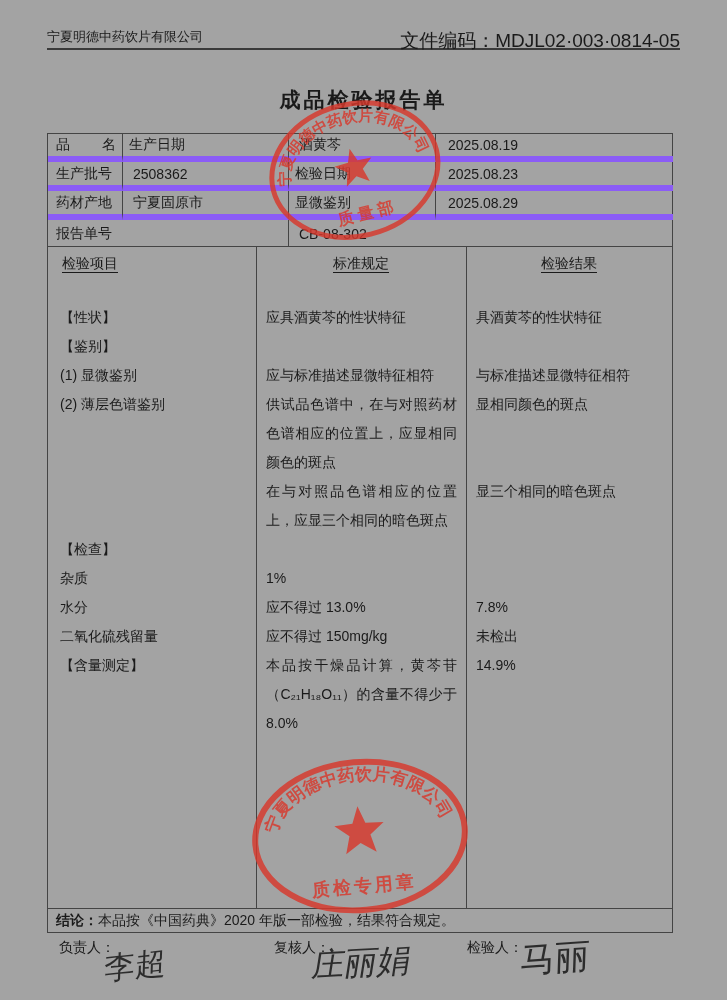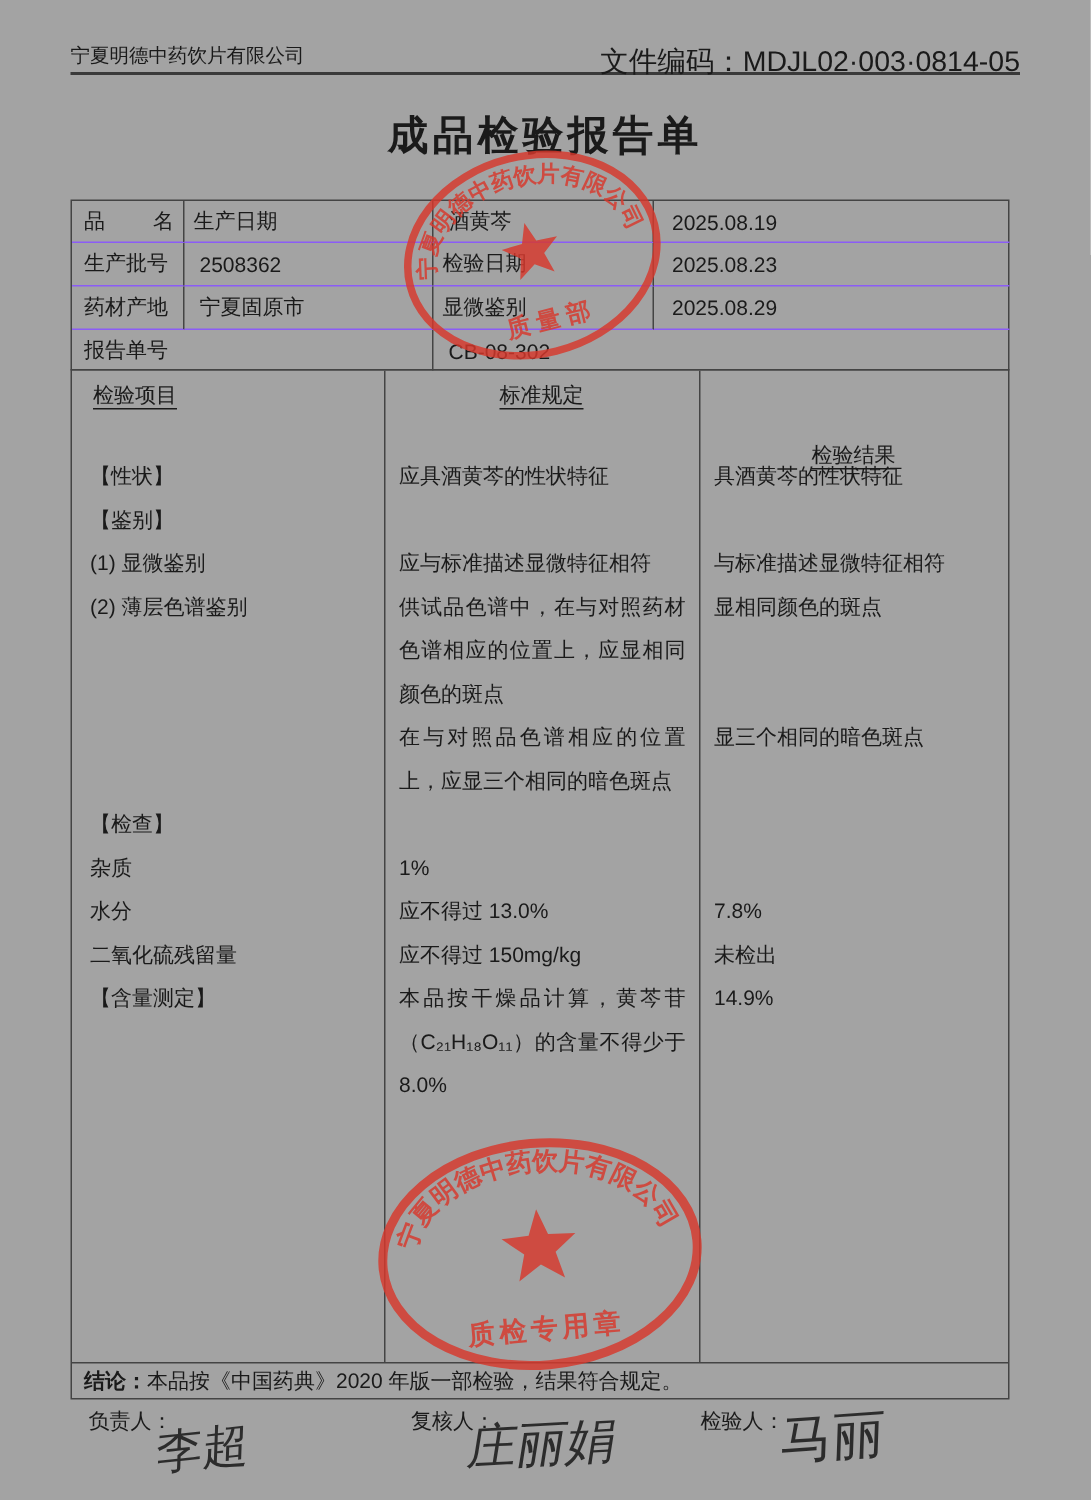--- a/index.html
+++ b/index.html
@@ -7,46 +7,46 @@
   .page {
     position:relative; width:727px; height:1000px; background:#a3a3a3;
     margin:0 auto; overflow:hidden; color:#1a1a1a;
   }
   
   .hdr { position:absolute; left:47px; top:28px; width:633px; height:22px;
          border-bottom:2px solid #3a3a3a; display:flex; justify-content:space-between; }
   .hdr .co { font-size:13px; }
   .hdr .code { font-size:19px; }
   
-  .title { position:absolute; left:0; top:72px; width:727px; text-align:center;
-           font-size:27px; font-weight:bold; letter-spacing:3px; }
+  .title { position:absolute; left:0; top:86px; width:727px; text-align:center;
+           font-size:21px; font-weight:bold; letter-spacing:3px; }
   
   .info { position:absolute; left:47px; top:133px; width:626px; height:114px;
           display:grid; grid-template-columns:75px 166px 147px 237px;
           grid-template-rows:28px 29px 29px 27px;
           border:1px solid #444; font-size:14px; }
-  .info .cell { border-right:1px solid #444; border-bottom:1px solid #8b5cf6;
+  .info .cell { border-right:1px solid #444; border-bottom:6px solid #8b5cf6;
                 display:flex; align-items:center; padding-left:8px; }
   .info .cell.noR { border-right:none; }
   .info .cell.noB { border-bottom:none; }
   .info .cell.val { padding-left:10px; }
   .info .cell.rlbl { padding-left:6px; }
   .info .cell.date { padding-left:12px; }
   .info .cell.span2 { grid-column:span 2; }
   .spread { display:block; width:60px; text-align-last:justify; text-justify:inter-character; }
   
   .itable { position:absolute; left:47px; top:246px; width:626px; height:687px;
             border:1px solid #444; font-size:14px; }
   .ibody { position:absolute; left:0; top:0; width:624px; height:661px; overflow:hidden; }
   .vline { position:absolute; top:0; bottom:0; width:1px; background:#444; }
   .v1 { left:208px; } .v2 { left:418px; }
   .ihead { display:flex; padding-top:8px; height:56px; }
   .ihead .h1 { width:208px; padding-left:14px; }
   .ihead .h2 { width:210px; text-align:center; }
-  .ihead .h3 { width:206px; text-align:center;margin-top:40px; }
+  .ihead .h3 { width:206px; text-align:center; }
   .ihead span { text-decoration:underline; text-underline-offset:4px; }
   .irow { display:flex; line-height:29px; }
   .irow .c1 { width:208px; padding-left:12px; }
   .irow .c2 { width:210px; padding-left:10px; padding-right:9px; text-align:justify; }
   .irow .c3 { width:206px; padding-left:10px; padding-right:6px; }
   .mh29 { min-height:29px; } .mh58 { min-height:58px; } .mh87 { min-height:87px; }
   
   .concl { position:absolute; left:0; bottom:0; width:624px; height:24px;
            border-top:1px solid #444; line-height:22px; padding-left:8px; font-size:14px; }
   .concl .b { font-weight:bold; }

